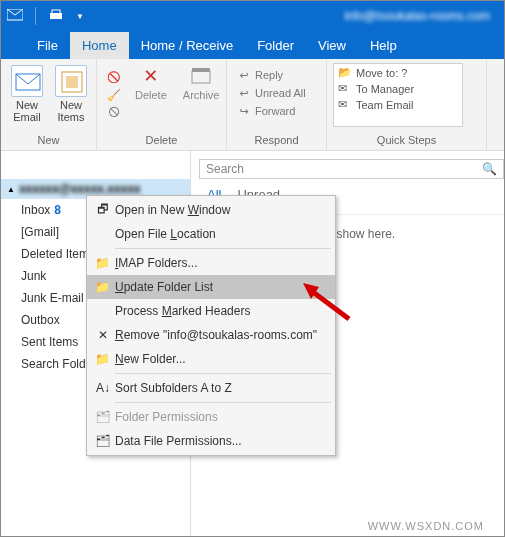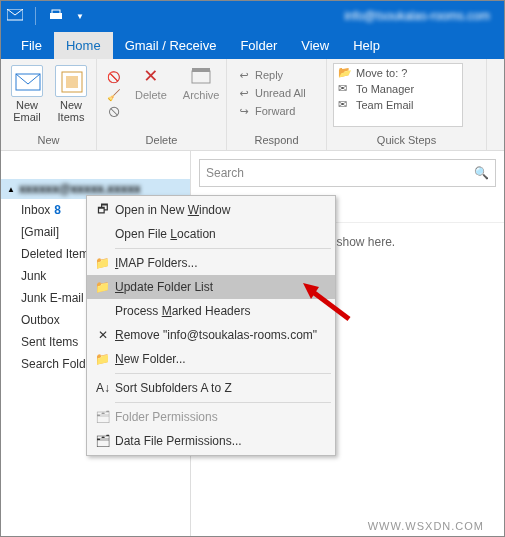--- a/index.html
+++ b/index.html
@@ -2,21 +2,21 @@
 <html><head>
 <meta charset="utf-8">
 <style>
 * { box-sizing: border-box; margin: 0; padding: 0; font-family: "Segoe UI", Tahoma, sans-serif; }
 body { width: 505px; height: 537px; overflow: hidden; background: #fff; font-size: 12px; position: relative; border: 1px solid #888; }
 .titlebar { height: 30px; background: #0a6cce; display: flex; align-items: center; padding: 0 6px; color: #fff; }
 .titlebar .left { display: flex; gap: 8px; align-items: center; }
 .titlebar .left .ico { width: 16px; height: 16px; display: flex; align-items: center; justify-content: center; font-size: 12px; }
 .titlebar .sep { width: 1px; height: 18px; background: rgba(255,255,255,0.4); margin: 0 4px; }
 .titlebar .title { flex: 1; text-align: right; padding-right: 8px; font-size: 12px; filter: blur(2px); }
-.tabbar { height: 28px; background: #0a6cce; display: flex; align-items: flex-end; padding-left: 8px; }
+.tabbar { height: 28px; background: #0a6cce; display: flex; align-items: flex-end; padding-left: 24px; }
 .tab { padding: 6px 12px; color: #fff; font-size: 13px; cursor: default; }
 .tab.active { background: #e5e5e5; color: #106ebe; }
 .ribbon { height: 92px; background: #f3f3f3; border-bottom: 1px solid #ddd; display: flex; position: relative; }
 .rgroup { border-right: 1px solid #e0e0e0; padding: 4px 6px 2px 6px; display: flex; flex-direction: column; }
 .rgroup .body { flex: 1; display: flex; align-items: flex-start; gap: 4px; }
 .rgroup .label { text-align: center; font-size: 11px; color: #666; padding: 2px 0; }
 .bigbtn { display: flex; flex-direction: column; align-items: center; padding: 2px 4px; cursor: default; min-width: 40px; }
 .bigbtn .bigico { width: 32px; height: 32px; background: #fff; border: 1px solid #a8c6e0; border-radius: 2px; position: relative; }
 .bigbtn .txt { font-size: 11px; text-align: center; color: #444; margin-top: 2px; line-height: 1.1; }
 .smallcol { display: flex; flex-direction: column; gap: 2px; }
@@ -32,21 +32,21 @@
 .favbar { position:absolute; top:150px; left:0; right:0; height:20px; background:#f3f3f3; border-bottom:1px solid #ddd; display:flex; align-items:center; padding-left:4px; font-size:12px; color:#444;}
 .favbar .chev{font-size:9px;margin-right:4px;color:#666;}
 .favbar .collapse{position:absolute;left:176px;top:2px;font-size:10px;color:#666;}
 .sidebar { width: 190px; border-right: 1px solid #ddd; background:#fff; padding-top:28px; }
 .main { flex:1; background:#fff; padding-top:8px; display:flex; flex-direction:column; }
 .acct { background:#cde6f7; padding:3px 6px; font-size:12px; font-weight:600; display:flex; align-items:center; filter: blur(0px);}
 .acct .tri{font-size:8px;margin-right:4px;}
 .acct span.blur{filter:blur(2px);}
 .folder { padding: 4px 6px 4px 20px; font-size: 12px; color: #333; cursor:default;}
 .folder .cnt{color:#0a6cce;font-weight:600;margin-left:4px;}
-.searchbox { margin: 0 8px 8px 8px; border:1px solid #ccc; height:28px; display:flex; align-items:center; padding:8px 6px; color:#888; font-size:12px;}
+.searchbox { margin: 0 0 8px 8px; border:1px solid #ccc; height:20px; display:flex; align-items:center; padding:8px 6px; color:#888; font-size:12px;}
 .searchbox .mag{margin-left:auto;}
 .filterrow{padding:0 16px 6px 16px; display:flex; gap:16px; font-size:13px; border-bottom:1px solid #eee;}
 .filterrow .f{color:#666; padding-bottom:4px;}
 .filterrow .f.active{color:#0a6cce; border-bottom:2px solid #0a6cce;}
 .empty{padding:12px 8px; color:#666; font-size:12px;}
 .ctxmenu { position:absolute; left:85px; top:194px; width:250px; background:#f5f5f5; border:1px solid #bcbcbc; box-shadow:2px 2px 4px rgba(0,0,0,0.25); padding:2px 0; z-index:100;}
 .ctxmenu .item{display:flex; align-items:center; height:24px; padding:0 8px 0 4px; font-size:12px; color:#333; cursor:default;}
 .ctxmenu .item.hover{background:#c5c5c5;}
 .ctxmenu .item.disabled{color:#9a9a9a;}
 .ctxmenu .icocol{width:24px; display:flex; align-items:center; justify-content:center;}
@@ -76,21 +76,21 @@
         </svg>
       </span>
     <span class="ico" style="font-size:8px;">▼</span>
   </div>
   <div class="title">info@tsoukalas-rooms.com</div>
 </div>
 
 <div class="tabbar">
   <div class="tab">File</div>
   <div class="tab active">Home</div>
-  <div class="tab">Gmail / Receive</div>
+  <div class="tab">Home / Receive</div>
   <div class="tab">Folder</div>
   <div class="tab">View</div>
   <div class="tab">Help</div>
 </div>
 
 <div class="ribbon">
   <div class="rgroup" style="width:96px;">
     <div class="body">
       <div class="bigbtn">
         <div class="bigico">

